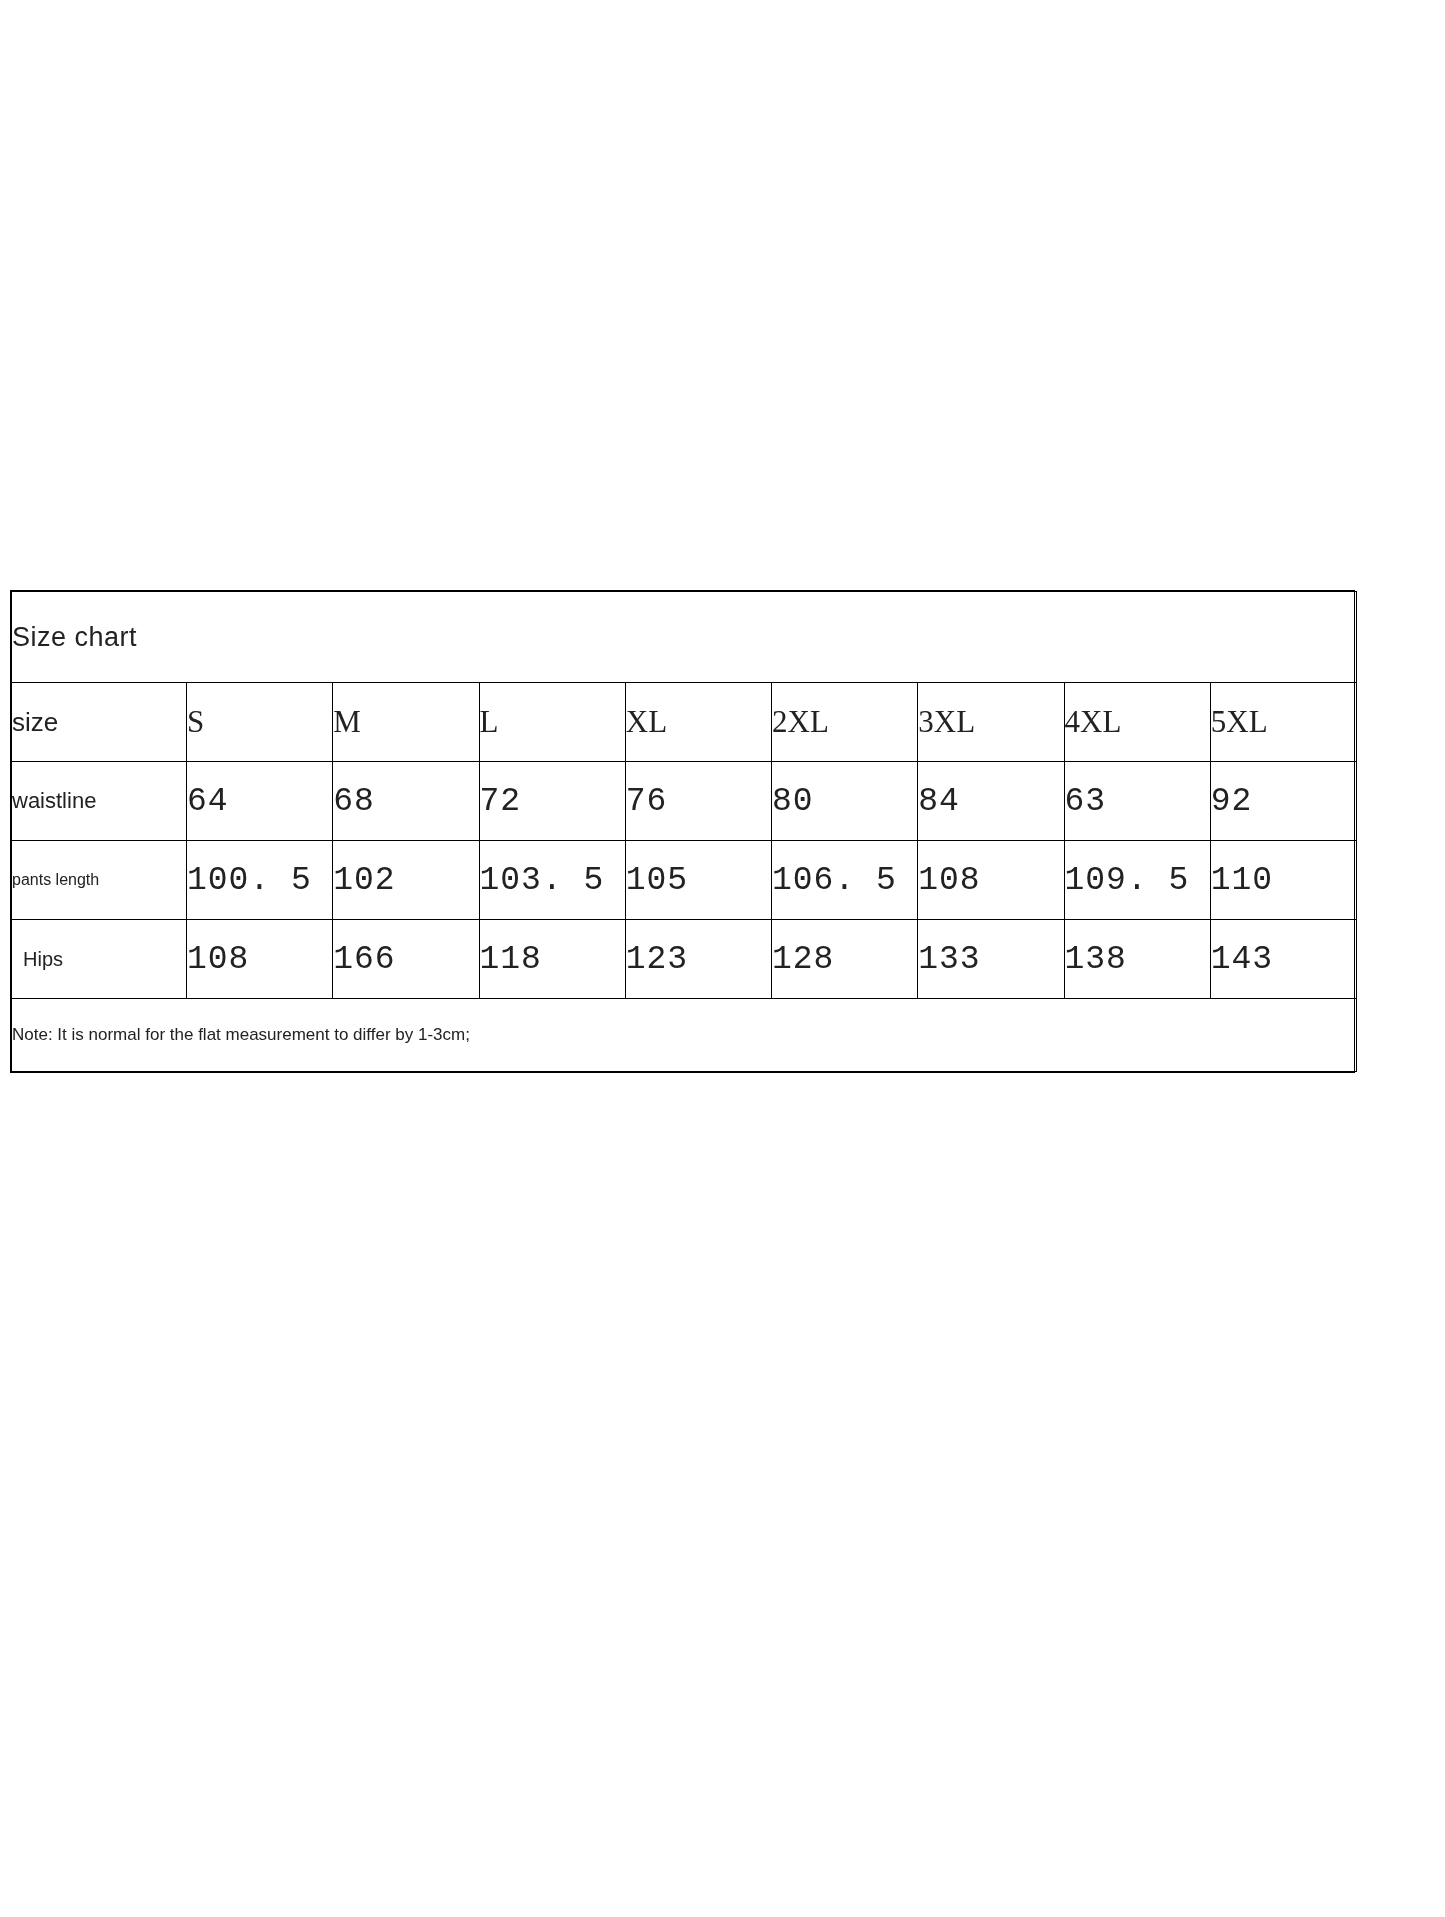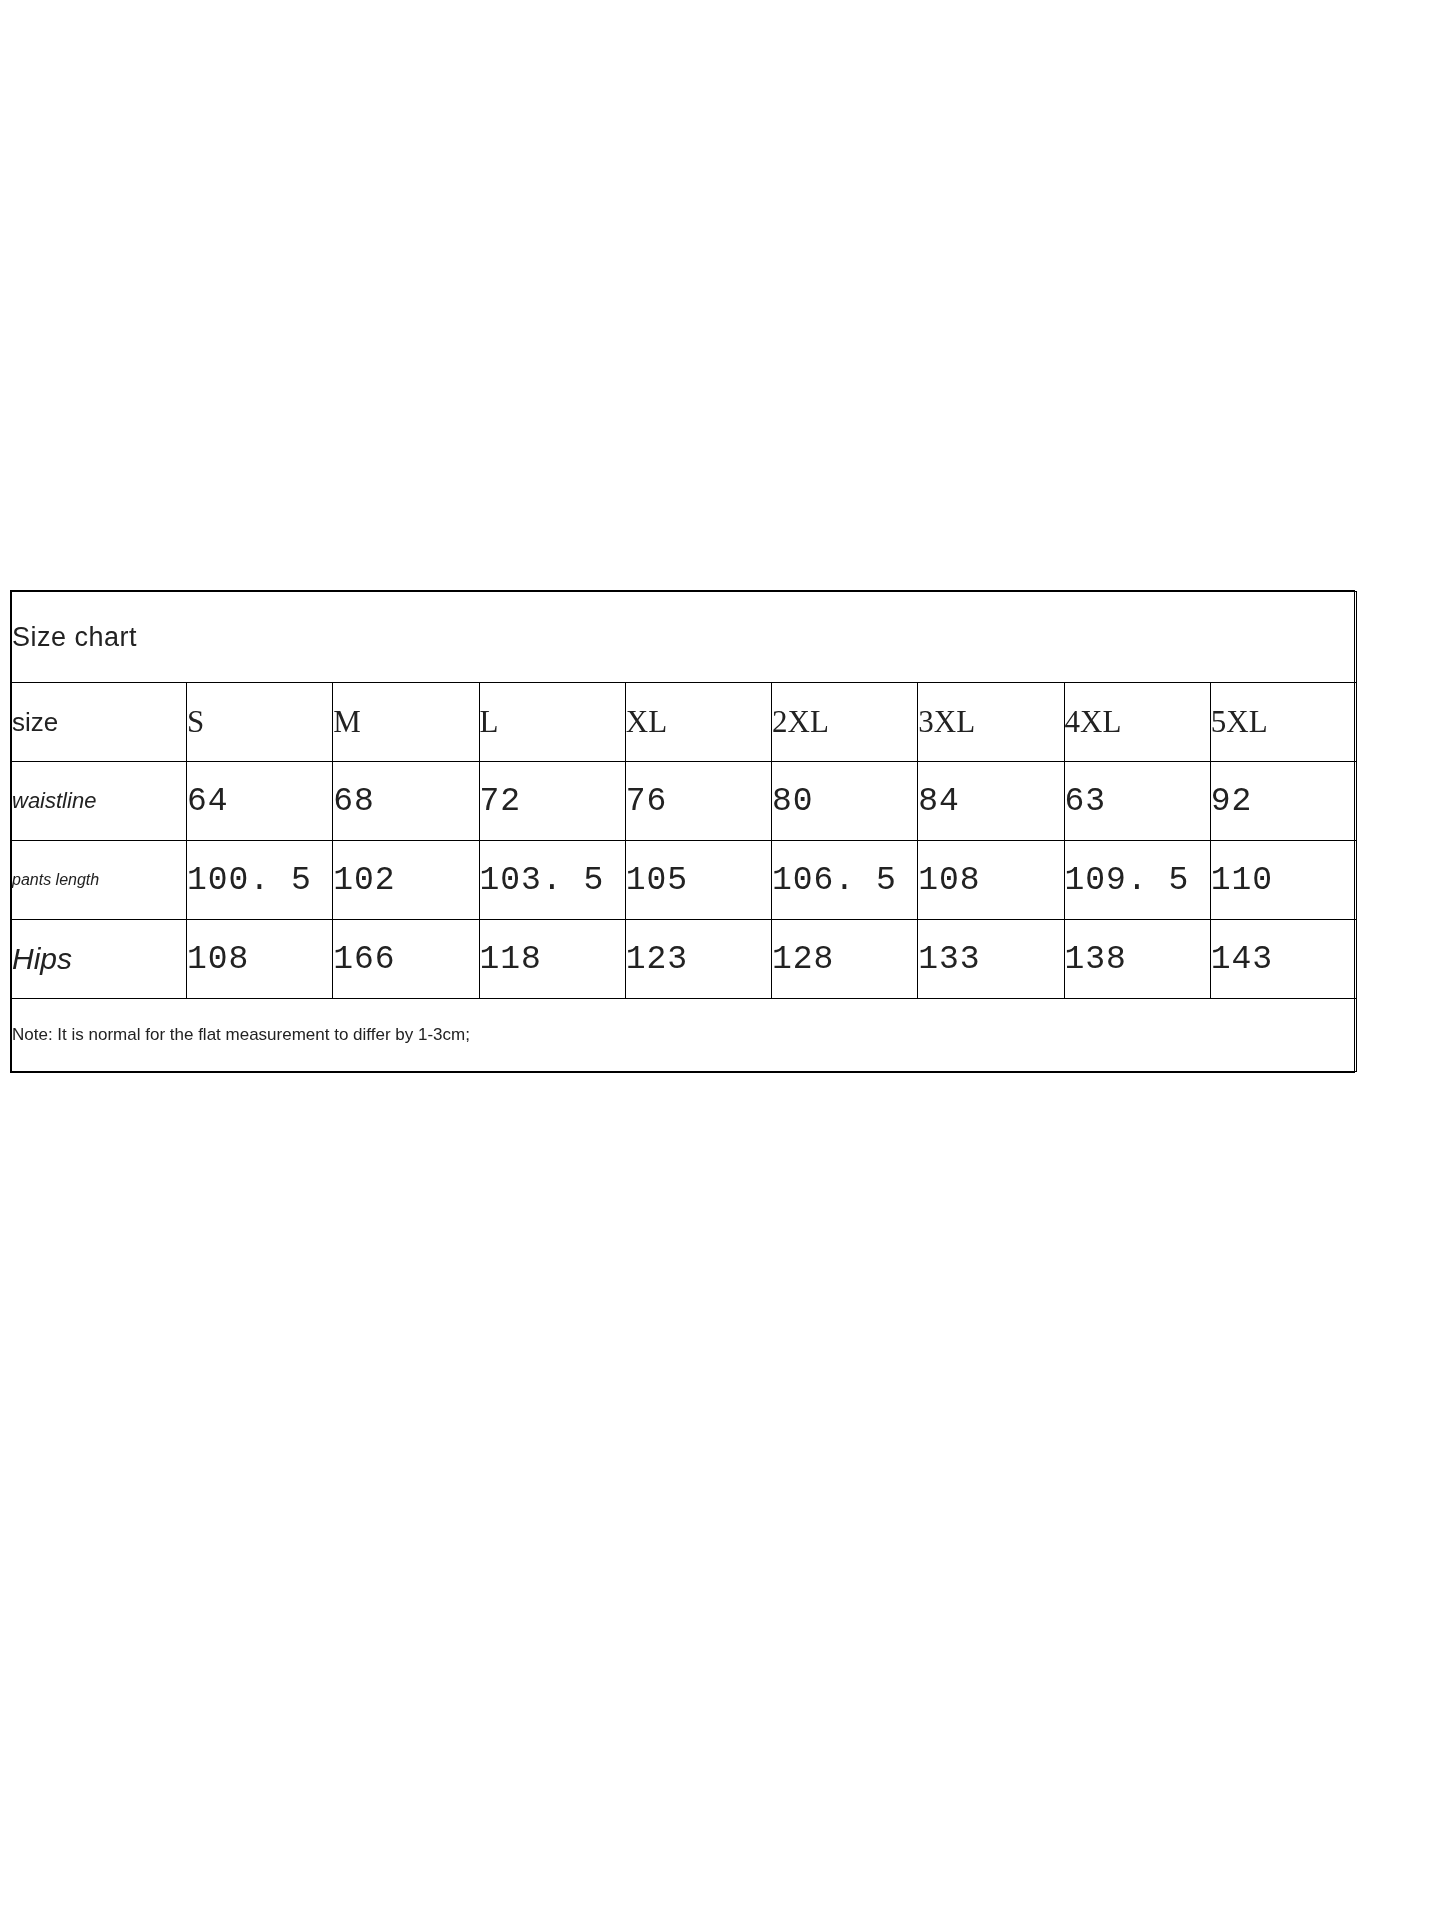--- a/index.html
+++ b/index.html
@@ -63,25 +63,24 @@
     color: #1a1a1a;
   }
 
   
   tr.data-row td {
     height: 78px;
   }
   .row-label {
     font-family: "Liberation Sans", sans-serif;
     color: #222222;
-    font-style: italic;
   }
   .row-label.waistline { font-size: 22px; }
   .row-label.pantslength { font-size: 16px; }
-  .row-label.hips { font-size: 30px; }
+  .row-label.hips { font-size: 20px; padding-left: 11px; }
 
   .value {
     font-family: Liberation Mono, monospace;
     font-size: 33px;
     color: #1a1a1a;
     letter-spacing: 1px;
   }
 
   
   .note-cell {

